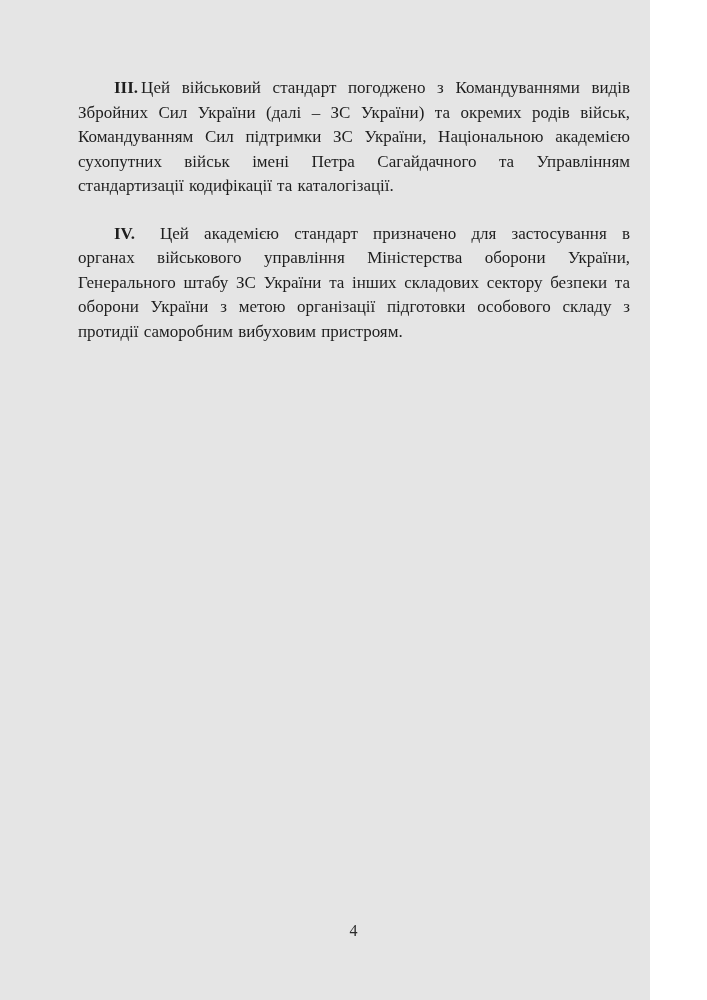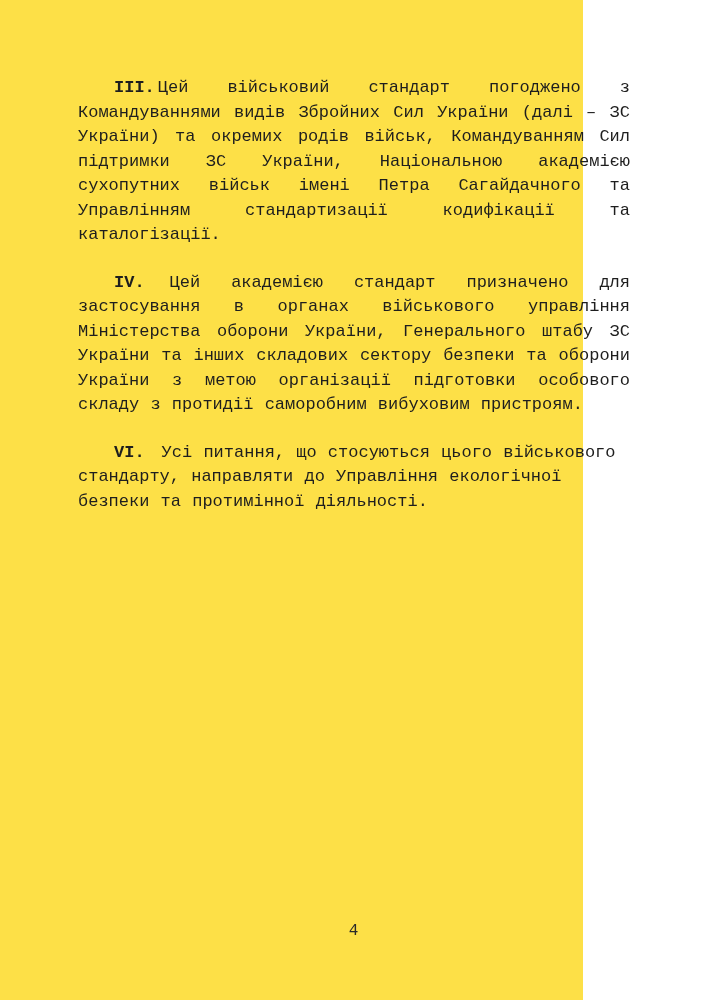--- a/index.html
+++ b/index.html
@@ -9,24 +9,23 @@
   }
   body {
     width: 707px;
     height: 1000px;
     font-family: "Liberation Serif", "DejaVu Serif", serif;
     color: #1e1e1e;
     overflow: hidden;
   }
   .page {
     position: relative;
-    width: 583px;
+    width: 650px;
     height: 1000px;
-    background: #fde047;
-    font-family: Liberation Mono, monospace;
+    background: #e5e5e5;
   }
   .content {
     position: absolute;
     top: 76px;
     left: 78px;
     width: 552px;
   }
   p.para {
     font-size: 17px;
     line-height: 24.5px;
@@ -61,18 +60,17 @@
 <body>
 
 <div class="page">
   <div class="content">
 
     <p class="para para-1"><span class="num">III.</span><span>Цей військовий стандарт погоджено з Командуваннями видів Збройних Сил України (далі – ЗС України) та окремих родів військ, Командуванням Сил підтримки ЗС України, Національною академією сухопутних військ імені Петра Сагайдачного та Управлінням стандартизації кодифікації та каталогізації.</span></p>
 
     <p class="para para-2"><span class="num">IV.</span><span>Цей академією стандарт призначено для застосування в органах військового управління Міністерства оборони України, Генерального штабу ЗС України та інших складових сектору безпеки та оборони України з метою організації підготовки особового складу з протидії саморобним вибуховим пристроям.</span></p>
 
 
-    <p class="para para-4 ragged"><span class="num">VI.</span><span>Усі питання, що стосуються цього військового стандарту, направляти до Управління екологічної безпеки та протимінної діяльності.</span></p>
 
   </div>
 
   <div class="page-number">4</div>
 </div>
 
 </body></html>

